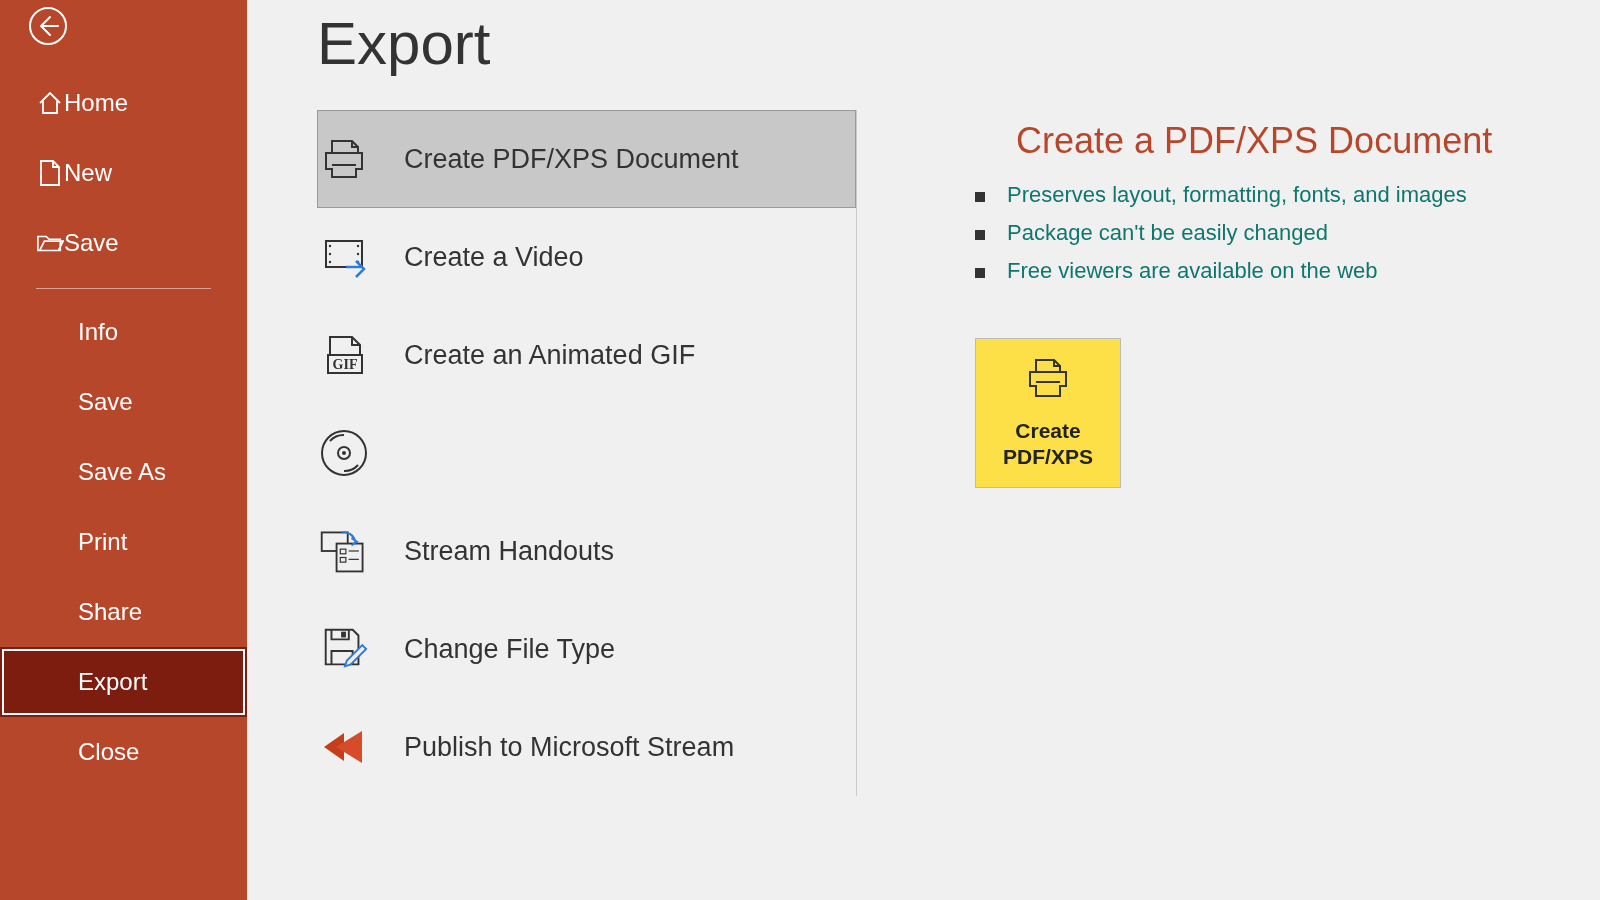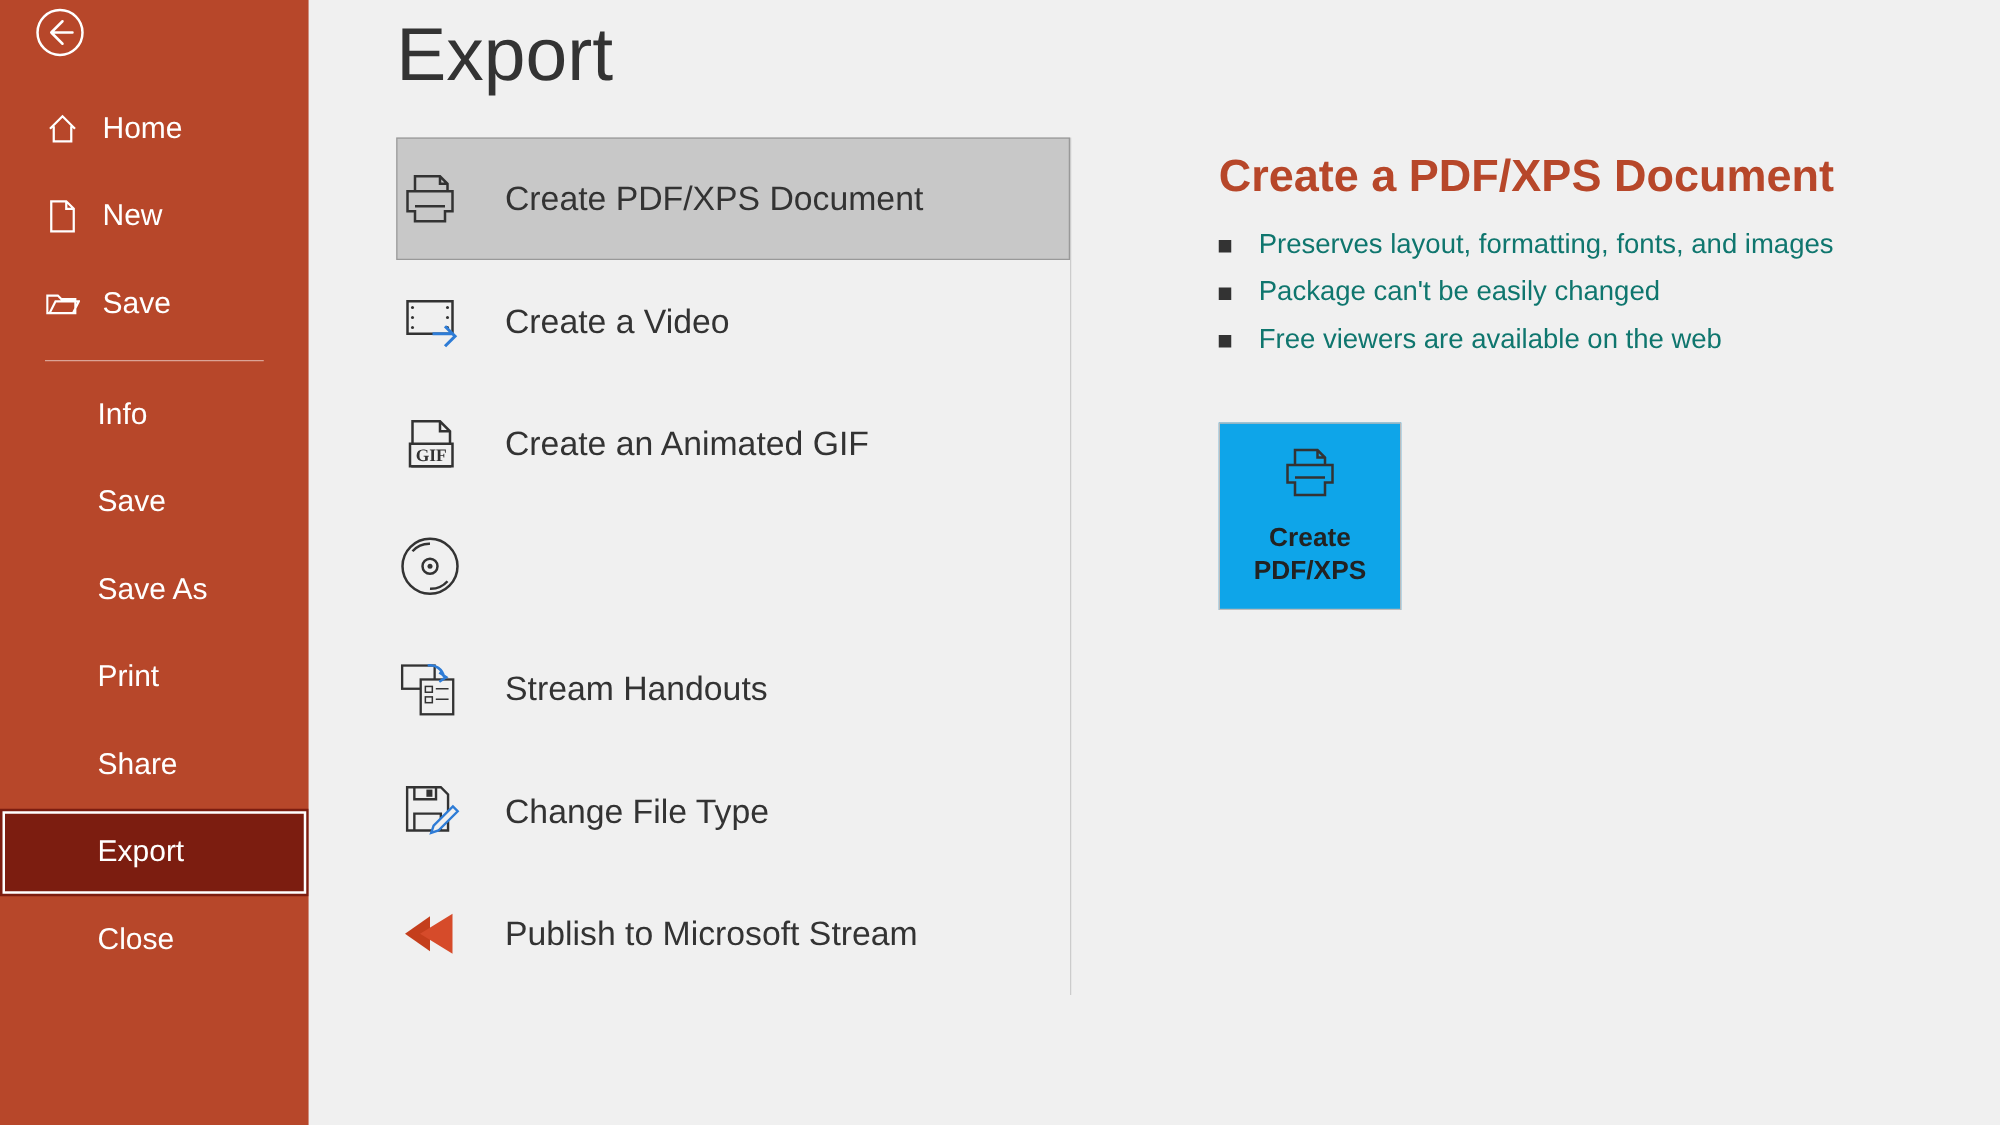--- a/index.html
+++ b/index.html
@@ -27,21 +27,20 @@
   cursor: pointer;
 }
 .nav-item {
   display: flex;
   align-items: center;
   height: 70px;
   padding-left: 36px;
   font-size: 24px;
   font-weight: 300;
   cursor: pointer;
-  gap: 18px;
 }
 .nav-item.indent { padding-left: 78px; }
 .nav-item.selected {
   background: #7c1d10;
   outline: 2px solid #fff;
   outline-offset: -4px;
 }
 .sep {
   height: 1px;
   background: rgba(255,255,255,0.5);
@@ -80,23 +79,24 @@
 .option.selected {
   background: #c8c8c8;
   border: 1px solid #999;
 }
 .opt-icon { width: 52px; height: 52px; flex-shrink:0; display:flex; align-items:center; justify-content:center; }
 .opt-label { font-size: 27px; font-weight: 300; color: #333; }
 
 .col2 { flex:1; padding-left: 62px; padding-top: 120px; }
 .detail-title {
   font-size: 36px;
-  font-weight: 700;
+  font-weight: 400;
   color: #b7472a;
   margin-bottom: 14px;
+  margin-left: 41px;
 }
 .bullets { list-style: none; }
 .bullets li {
   font-size: 22px;
   font-weight: 300;
   color: #0f766e;
   padding: 6px 0;
   display:flex;
   align-items:flex-start;
   gap: 22px;
@@ -106,21 +106,21 @@
   width: 10px; height: 10px;
   background: #333;
   margin-top: 10px;
   flex-shrink: 0;
 }
 .action-btn {
   margin-top: 48px;
   width: 146px;
   height: 150px;
   border: 1px solid #bbb;
-  background: #0ea5e9;
+  background: #fde047;
   display:flex;
   flex-direction:column;
   align-items:center;
   justify-content:center;
   gap: 18px;
   cursor:pointer;
 }
 .action-btn .btn-icon { width: 48px; height: 44px; }
 .action-btn .btn-text { font-size: 21px; font-weight:600; text-align:center; line-height:1.25; color:#222;}
 </style>

